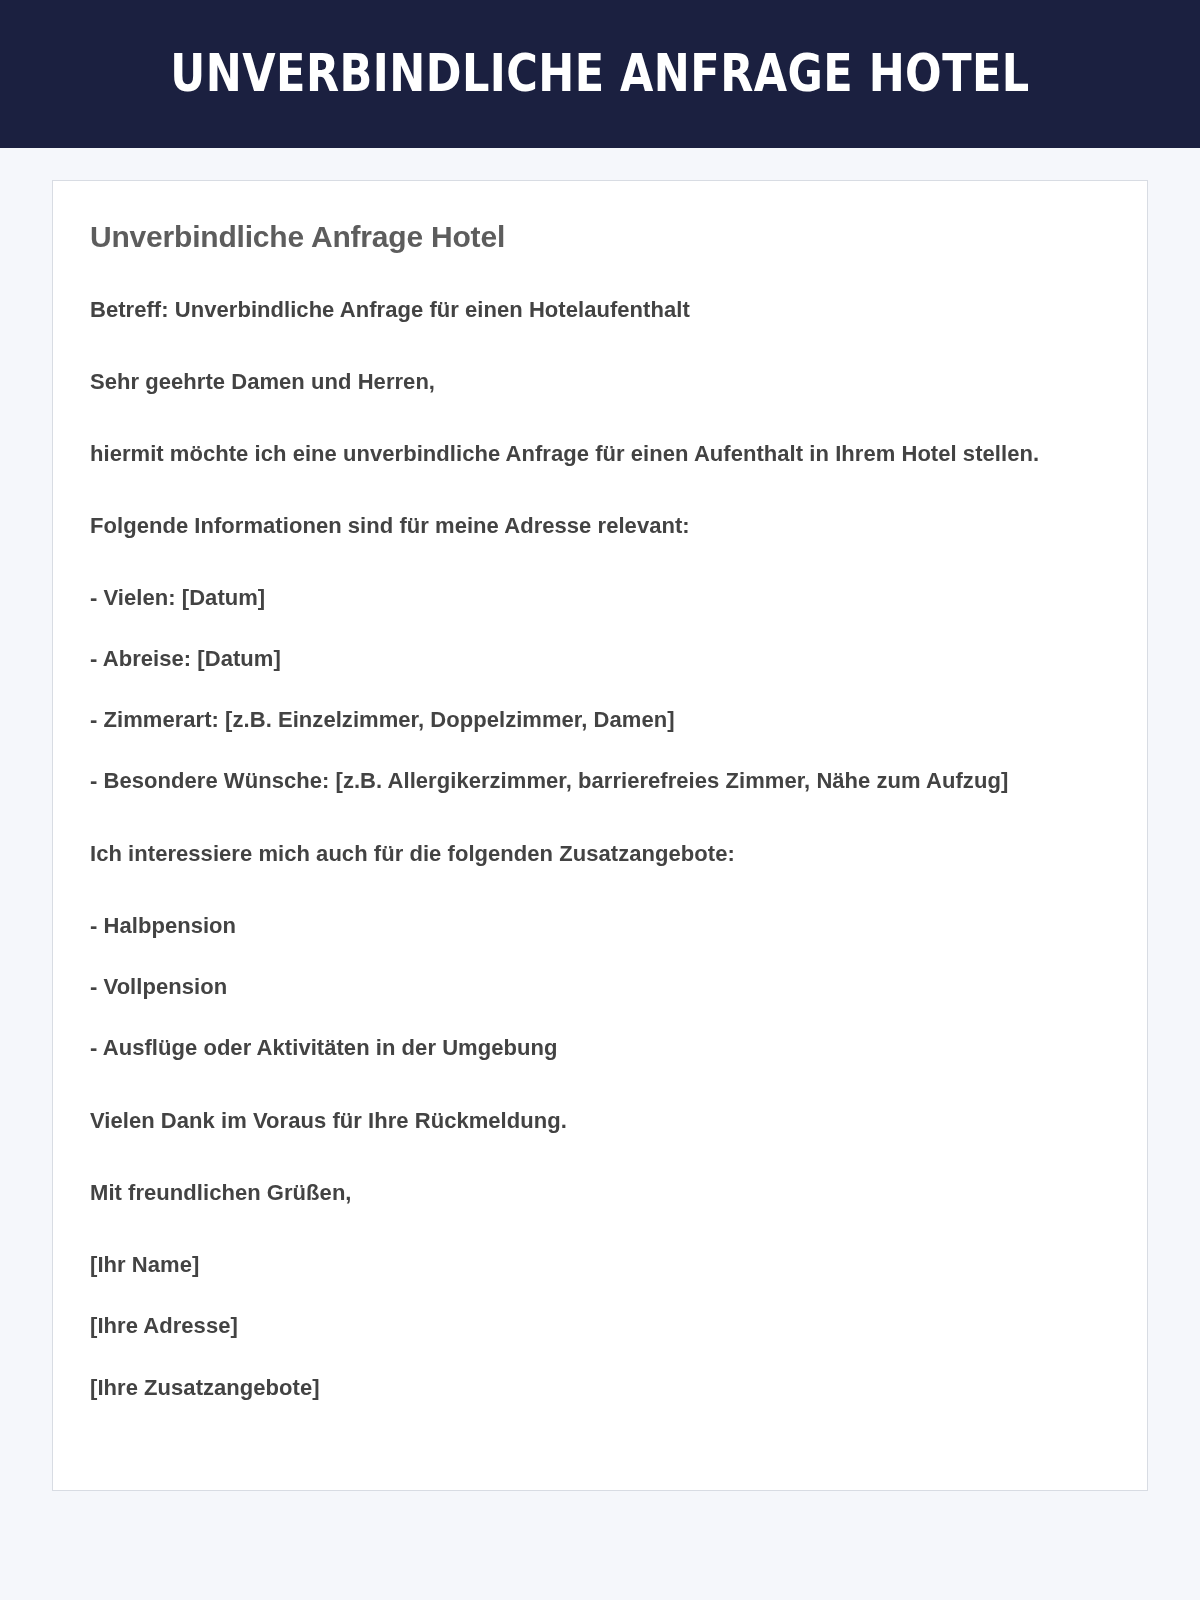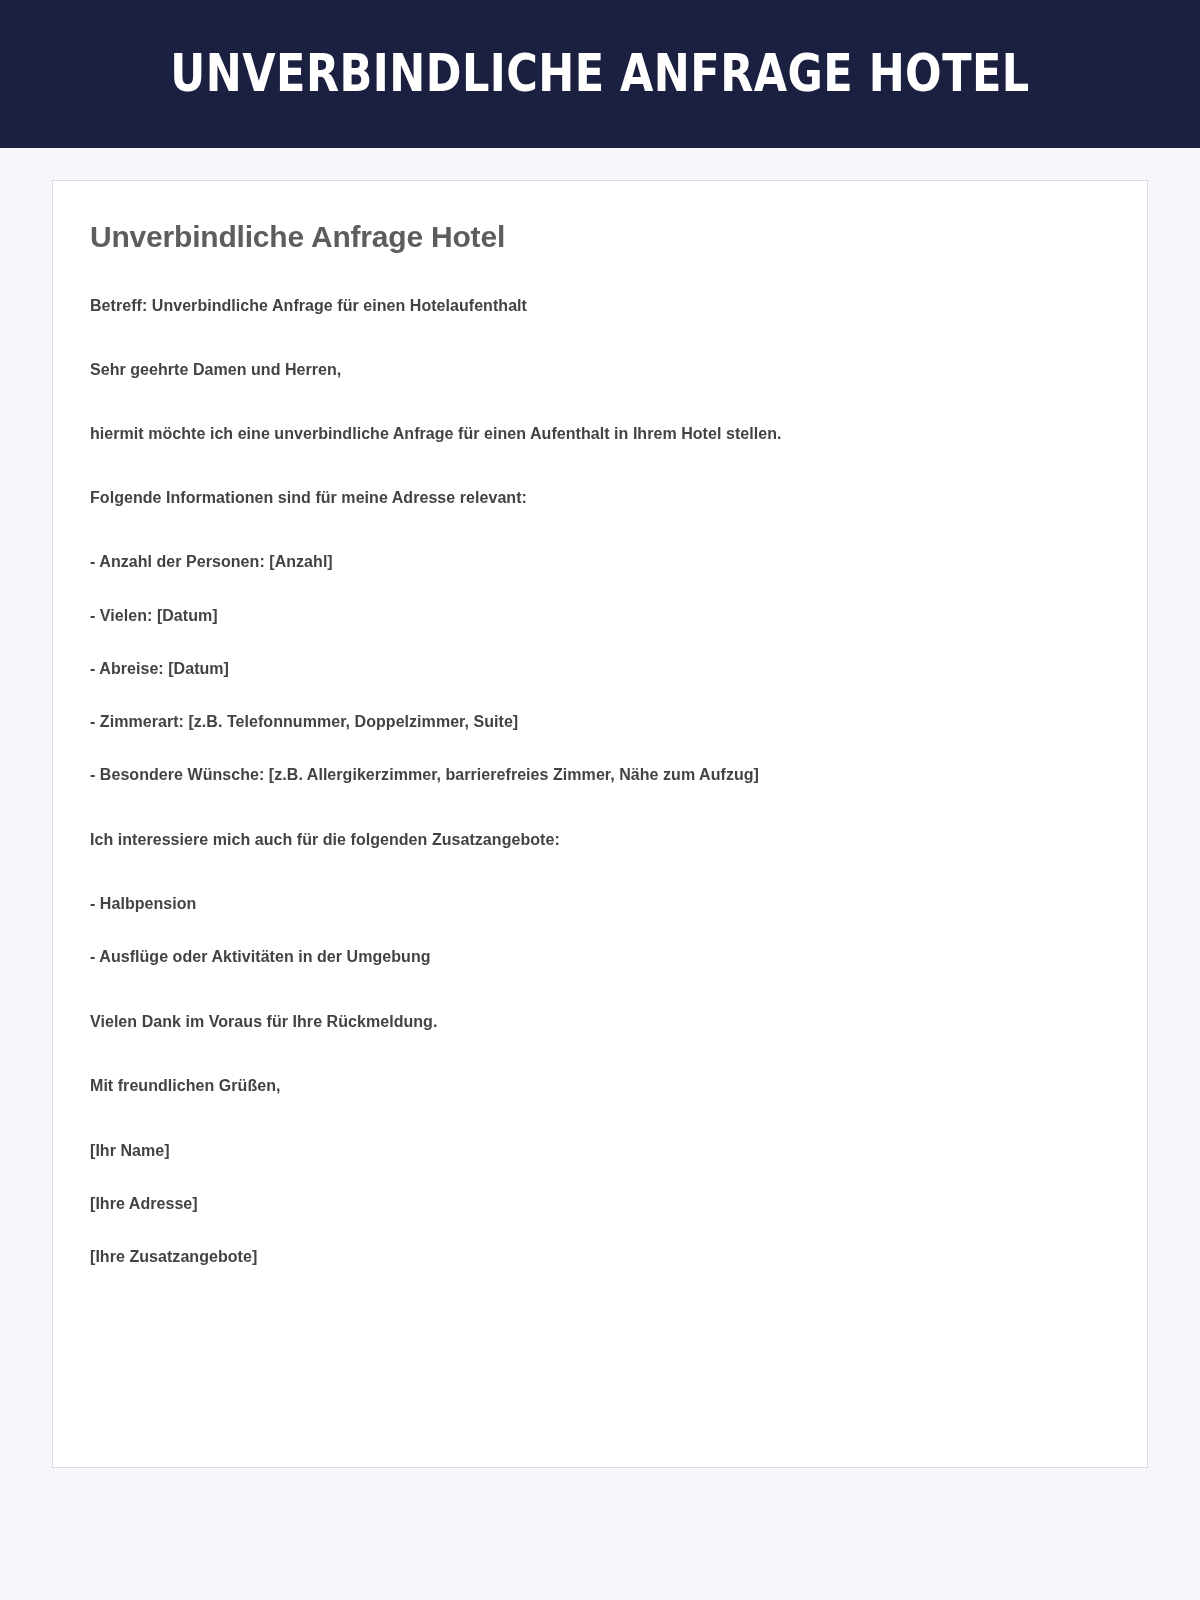--- a/index.html
+++ b/index.html
@@ -61,21 +61,21 @@
     margin: 0 0 40px 0;
     line-height: 1.2;
     letter-spacing: -0.2px;
   }
 
   .doc-body {
     width: 954px;
   }
 
   .para {
-    font-size: 16px;
+    font-size: 22px;
     font-weight: 700;
     color: #434343;
     line-height: 1.32;
     margin: 0 0 43px 0;
     letter-spacing: 0.05px;
   }
 
   .para:last-child { margin-bottom: 0; }
 
   
@@ -106,29 +106,29 @@
     <div class="doc-body">
 
       <p class="para">Betreff: Unverbindliche Anfrage für einen Hotelaufenthalt</p>
 
       <p class="para">Sehr geehrte Damen und Herren,</p>
 
       <p class="para">hiermit möchte ich eine unverbindliche Anfrage für einen Aufenthalt in Ihrem Hotel stellen.</p>
 
       <p class="para">Folgende Informationen sind für meine Adresse relevant:</p>
 
-      <p class="para item">- Anzahl der Personen: [Anzahl]</p>
       <p class="para item">- Vielen: [Datum]</p>
       <p class="para item">- Abreise: [Datum]</p>
-      <p class="para item">- Zimmerart: [z.B. Telefonnummer, Doppelzimmer, Suite]</p>
+      <p class="para item">- Zimmerart: [z.B. Einzelzimmer, Doppelzimmer, Damen]</p>
       <p class="para block-gap">- Besondere Wünsche: [z.B. Allergikerzimmer, barrierefreies Zimmer, Nähe zum Aufzug]</p>
 
       <p class="para">Ich interessiere mich auch für die folgenden Zusatzangebote:</p>
 
       <p class="para item">- Halbpension</p>
+      <p class="para item">- Vollpension</p>
       <p class="para block-gap">- Ausflüge oder Aktivitäten in der Umgebung</p>
 
 
       <p class="para">Vielen Dank im Voraus für Ihre Rückmeldung.</p>
 
       <p class="para">Mit freundlichen Grüßen,</p>
 
       <p class="para sig">[Ihr Name]</p>
       <p class="para sig">[Ihre Adresse]</p>
       <p class="para sig">[Ihre Zusatzangebote]</p>

